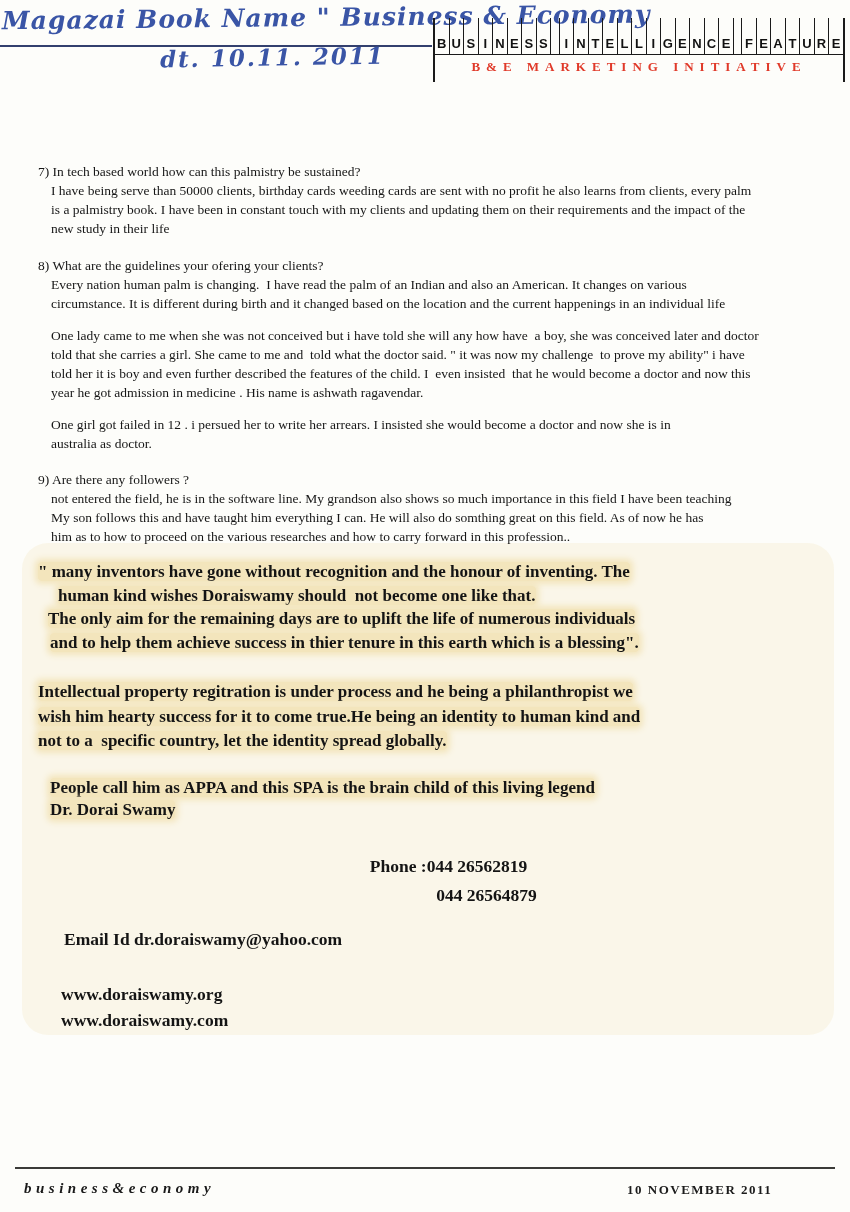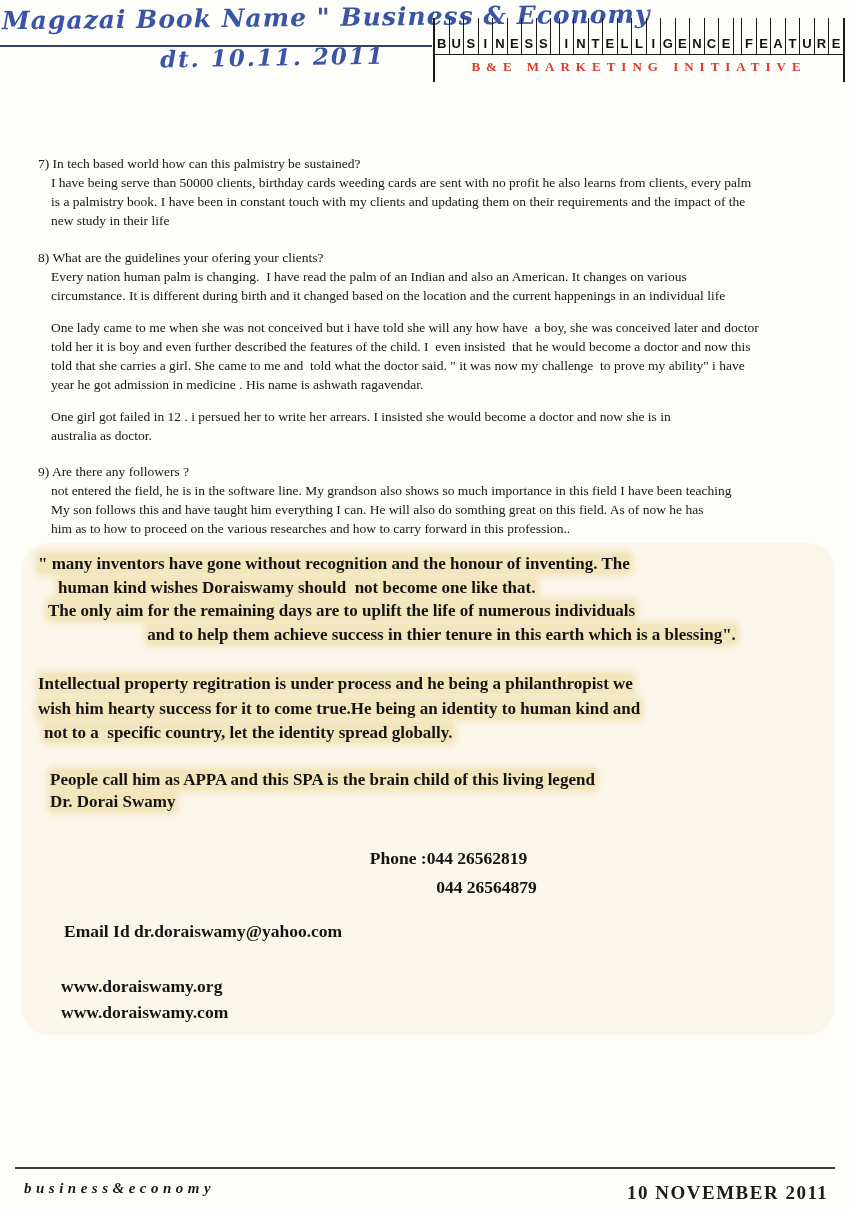--- a/index.html
+++ b/index.html
@@ -47,50 +47,50 @@
     font-size:13px; letter-spacing:6px; white-space:nowrap; overflow:hidden;text-align:right;
   }
 
   
   .tint {
     position:absolute; left:22px; top:543px; width:812px; height:492px;
     background:rgba(244,229,189,0.28); border-radius:26px; pointer-events:none;
   }
 
   
-  .content { position:absolute; left:38px; top:154px; width:795px; }
+  .content { position:absolute; left:38px; top:162px; width:795px; }
   .tl { white-space:pre-wrap; }
   .q  { font-size:13.5px; line-height:19px; }
   .a  { font-size:13.5px; line-height:19px; margin-left:13px; }
   .block-gap-s { height:18px; } .block-gap-m { height:13px; } .block-gap-l { height:17px; }
 
   .bold-block { font-weight:bold; color:#141414; }
   .quote { font-size:17px; line-height:23.5px; margin-top:14px; }
   .quote .hl, .ip .hl, .people .hl { background:#f3e5bc; box-shadow:0 0 6px 3px #f3e5bc; border-radius:3px; }
   .quote .tl:nth-child(2) { margin-left:20px; }
   .quote .tl:nth-child(3) { margin-left:10px; }
-  .quote .tl:nth-child(4) { margin-left:12px;text-align:center; }
+  .quote .tl:nth-child(4) { margin-left:12px; }
   .ip { font-size:17px; line-height:24.5px; margin-top:26px; }
-  .ip .tl:nth-child(3) { margin-left:6px; }
+  .ip .tl:nth-child(3) { }
   .people { font-size:17px; line-height:22px; margin-top:23px; margin-left:12px; }
   .contact { font-size:17.5px; line-height:29px; margin-top:31px; margin-left:26px;text-align:center; }
   .contact .tl:nth-child(2) { margin-left:76px; }
   .email { font-size:17.5px; line-height:24px; margin-top:17px; margin-left:26px; }
   .urls { font-size:17.5px; line-height:26px; margin-top:30px; margin-left:23px; }
 
   
   .footer-rule { position:absolute; left:15px; top:1167px; width:820px; height:2px; background:#3b3b38; }
   .footer-magazine {
     position:absolute; left:24px; top:1180px;
     font-family:"Liberation Serif", serif; font-style:italic; font-weight:bold;
     font-size:15px; letter-spacing:4.5px; color:#191919;
   }
   .footer-date {
     position:absolute; left:627px; top:1182px;
-    font-weight:bold; font-size:19px; letter-spacing:1.5px; color:#1c1c1c;
+    font-weight:bold; font-size:13px; letter-spacing:1.5px; color:#1c1c1c;
   }
   .footer-page {
     position:absolute; left:788px; top:1241px;
     font-weight:bold; font-size:17px; color:#111;text-align:right;
   }
 </style>
 </head>
 <body>
 
 <div class="page">
@@ -181,22 +181,22 @@
 
     <div class="q">8) What are the guidelines your ofering your clients?</div>
     <div class="a">
         <div class="tl">Every nation human palm is changing.  I have read the palm of an Indian and also an American. It changes on various</div>
         <div class="tl">circumstance. It is different during birth and it changed based on the location and the current happenings in an individual life</div>
       </div>
     <div class="block-gap-m"></div>
 
     <div class="a">
         <div class="tl">One lady came to me when she was not conceived but i have told she will any how have  a boy, she was conceived later and doctor</div>
+        <div class="tl">told that she carries a girl. She came to me and  told what the doctor said. " it was now my challenge  to prove my ability" i have</div>
         <div class="tl">told her it is boy and even further described the features of the child. I  even insisted  that he would become a doctor and now this</div>
-        <div class="tl">told that she carries a girl. She came to me and  told what the doctor said. " it was now my challenge  to prove my ability" i have</div>
         <div class="tl">year he got admission in medicine . His name is ashwath ragavendar.</div>
       </div>
     <div class="block-gap-m"></div>
 
     <div class="a">
         <div class="tl">One girl got failed in 12 . i persued her to write her arrears. I insisted she would become a doctor and now she is in</div>
         <div class="tl">australia as doctor.</div>
       </div>
     <div class="block-gap-l"></div>
 

